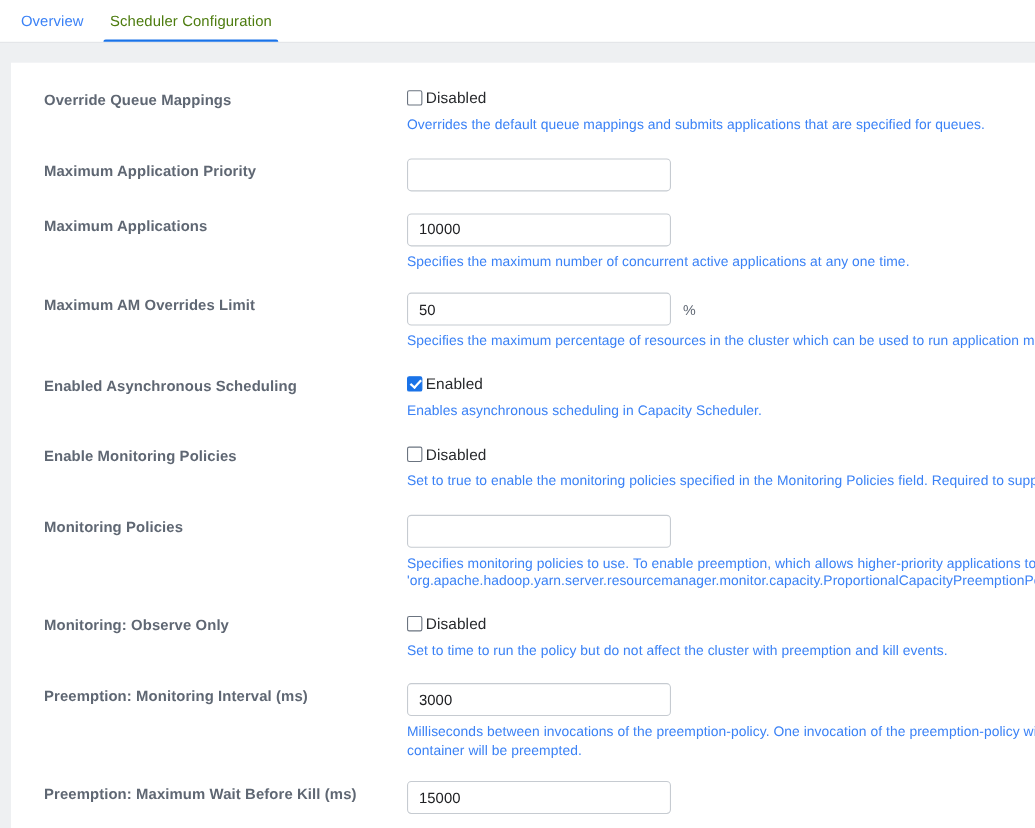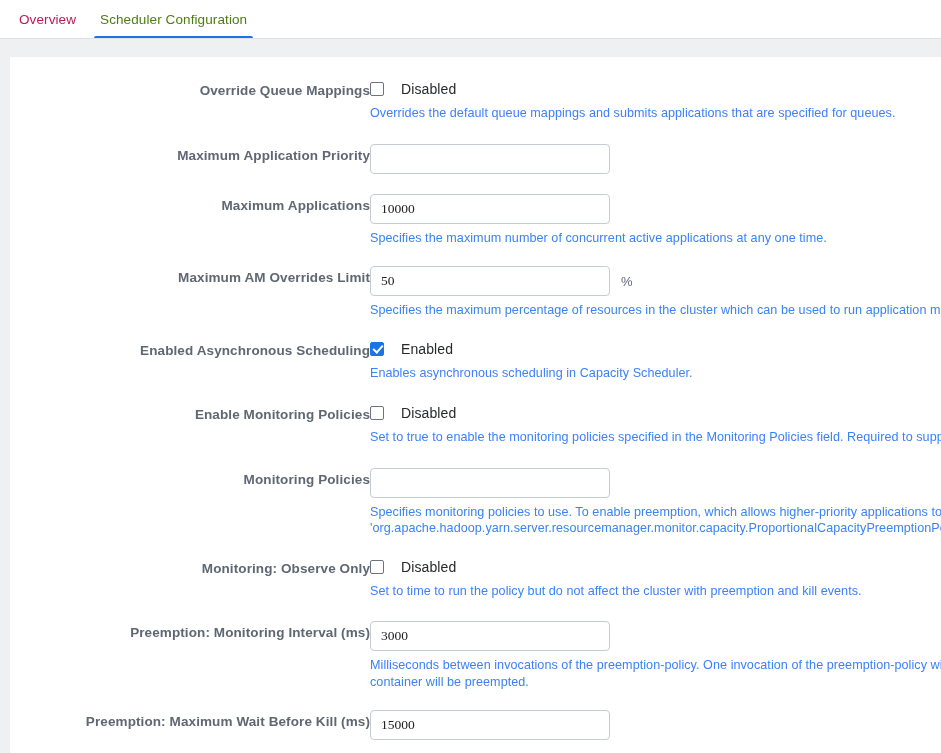--- a/index.html
+++ b/index.html
@@ -25,21 +25,21 @@
     display: flex;
     align-items: stretch;
     padding-left: 7px;
   }
   .tab {
     position: relative;
     display: flex;
     align-items: center;
     padding: 0 12px;
     font-size: 13.5px;
-    color: #be185d;
+    color: #3b82f6;
     white-space: nowrap;
     cursor: pointer;
     letter-spacing: .1px;
   }
   .tab.active {
     color: #4d7c0f;
   }
   .tab.active::after {
     content: "";
     position: absolute;
@@ -74,21 +74,20 @@
   }
   .row-label {
     width: 330px;
     flex: 0 0 330px;
     font-size: 13.5px;
     font-weight: bold;
     color: #5f6773;
     line-height: 18px;
     letter-spacing: .1px;
     padding-top: 3px;
-    text-align: right;
   }
   .row-field {
     flex: 1 1 auto;
     min-width: 0;
     padding-right: 0;
   }
 
   
   .cb-line {
     display: flex;
@@ -113,38 +112,38 @@
     position: absolute;
     left: 3.5px;
     top: .5px;
     width: 4px;
     height: 8px;
     border: solid #ffffff;
     border-width: 0 2px 2px 0;
     transform: rotate(42deg);
   }
   .cb-label {
-    margin-left: 17px;
+    margin-left: 3px;
     font-size: 14px;
     color: #27292c;
     letter-spacing: .1px;
   }
 
   
   .inp-line {
     display: flex;
     align-items: center;
   }
   .inp {
     width: 240px;
     height: 30px;
     border: 1px solid #c6cbd1;
     border-radius: 4px;
     background: #fff;
-    font-family: Liberation Serif, serif;
+    font-family: Liberation Sans, sans-serif;
     font-size: 13.5px;
     color: #202124;
     padding: 0 10px;
     outline: none;
   }
   .suffix {
     margin-left: 11px;
     font-size: 13px;
     color: #5f6773;
   }

